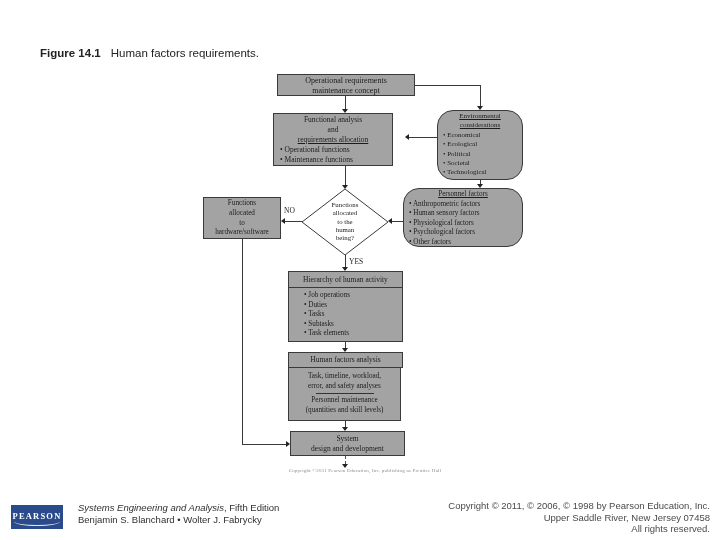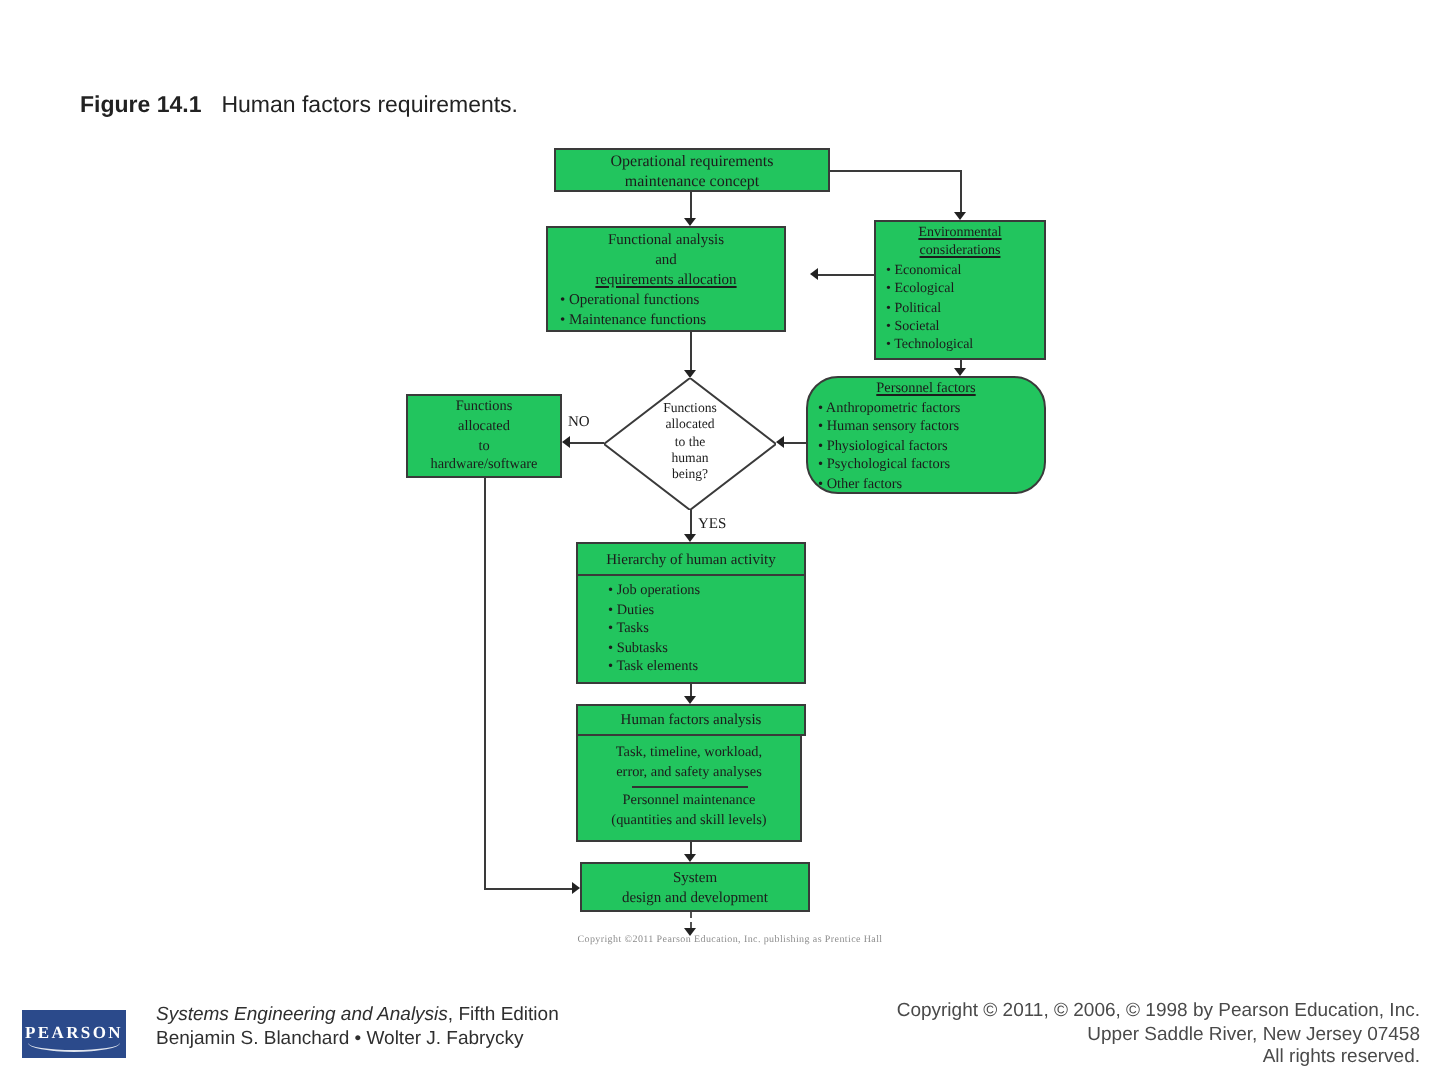--- a/index.html
+++ b/index.html
@@ -4,21 +4,21 @@
 <style>
   html,body{margin:0;padding:0;background:#fff;}
   .slide{position:relative;width:720px;height:540px;background:#ffffff;overflow:hidden;
          font-family:"Liberation Sans",sans-serif;}
   
   .fig-title{position:absolute;left:40px;top:47px;font-size:11.5px;color:#222;}
   .fig-title .lbl{font-weight:bold;margin-right:10px;}
   
   #diagram{position:absolute;left:195px;top:68px;width:345px;height:415px;
            font-family:"Liberation Serif",serif;color:#1c1c1c;}
-  .fbox{position:absolute;border:1px solid #3a3a3a;background:#22c55e;box-sizing:border-box;
+  .fbox{position:absolute;border:1px solid #3a3a3a;background:#a3a3a3;box-sizing:border-box;
         text-align:center;}
   .tline{display:block;}
   .ul{text-decoration:underline;}
   .bullets{text-align:left;}
   .bullet{display:block;white-space:nowrap;}
   .bullet::before{content:"• ";}
   .conn{position:absolute;background:#3a3a3a;}
   .conn.dash{background:none;border-left:1px dashed #555;}
   .arr{position:absolute;width:0;height:0;}
   .arr.down{border-left:3px solid transparent;border-right:3px solid transparent;border-top:4px solid #222;}
@@ -59,21 +59,21 @@
     <div class="fbox" style="left:78px;top:45px;width:120px;height:53px;font-size:7.5px;line-height:10px;padding-top:1px;">
       <span class="tline">Functional analysis</span>
       <span class="tline">and</span>
       <span class="tline ul">requirements allocation</span>
       <div class="bullets" style="padding-left:6px;">
         <span class="bullet">Operational functions</span>
         <span class="bullet">Maintenance functions</span>
       </div>
     </div>
 
-    <div class="fbox" style="left:242px;top:42px;width:86px;height:70px;font-size:7px;line-height:9.4px;padding-top:1px;">
+    <div class="fbox" style="left:242px;top:42px;width:86px;height:70px;font-size:7px;line-height:9.4px;padding-top:1px;border-radius:16px;">
       <span class="tline ul">Environmental</span>
       <span class="tline ul">considerations</span>
       <div class="bullets" style="padding-left:5px;">
         <span class="bullet">Economical</span>
         <span class="bullet">Ecological</span>
         <span class="bullet">Political</span>
         <span class="bullet">Societal</span>
         <span class="bullet">Technological</span>
       </div>
     </div>

